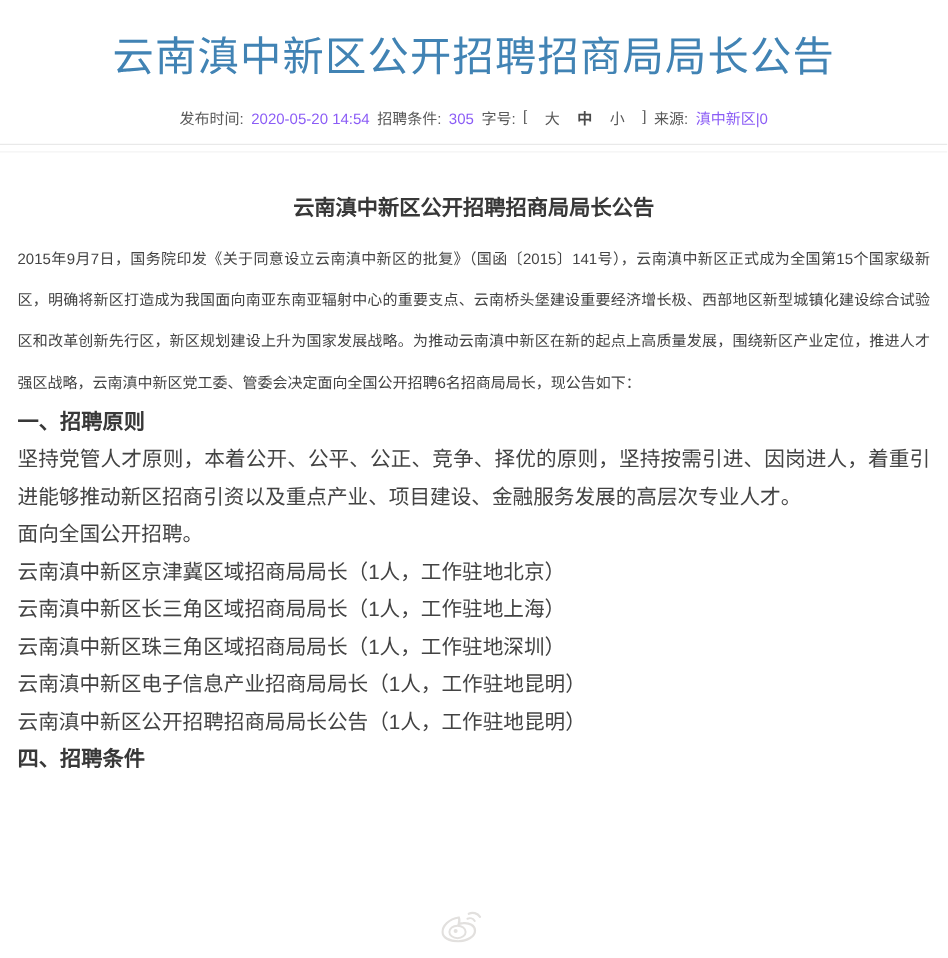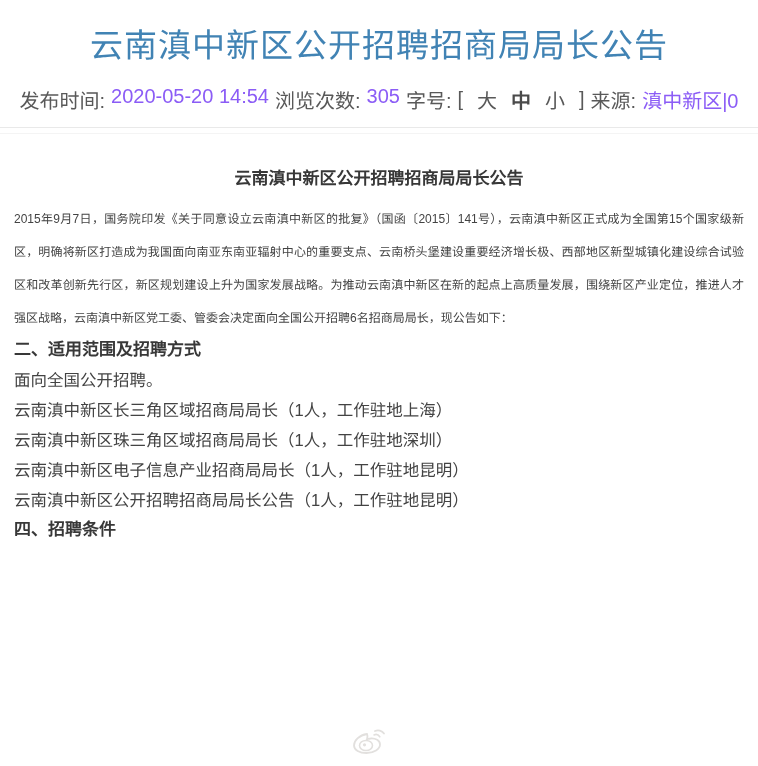--- a/index.html
+++ b/index.html
@@ -23,25 +23,25 @@
   .page-title {
     margin: 0;
     font-size: 33px;
     font-weight: 500;
     letter-spacing: 1px;
     color: #4183b4;
     line-height: 1.45;
   }
   .meta-bar {
     margin-top: 15px;
-    font-size: 20px;
+    font-size: 12px;
     color: #595959;
     display: flex;
     justify-content: center;
-    align-items: flex-start;
+    align-items: flex-end;
     gap: 6px;
     white-space: nowrap;
   }
   .meta-bar .label { color: #595959; }
   .meta-bar .value { color: #8b5cf6; }
   .size-switch { display: inline-flex; align-items: center; gap: 14px; }
   .size-link { cursor: pointer; color: #595959; text-decoration: none; }
   .size-link.active { font-weight: bold; color: #4a4a4a; }
   .bracket { color: #595959; }
   .header-divider {
@@ -101,21 +101,21 @@
 </style>
 </head>
 <body>
 
 <header class="page-header">
   <h1 class="page-title">云南滇中新区公开招聘招商局局长公告</h1>
 
   <div class="meta-bar">
     <span class="label">发布时间:</span>
     <span class="value">2020-05-20 14:54</span>
-    <span class="label">浏览次数:</span>
+    <span class="label">招聘条件:</span>
     <span class="value">305</span>
     <span class="label">字号:</span>
     <span class="size-switch">
       <span class="bracket">[</span>
       <a class="size-link">大</a>
       <a class="size-link active">中</a>
       <a class="size-link">小</a>
       <span class="bracket">]</span>
     </span>
     <span class="label">来源:</span>
@@ -123,27 +123,31 @@
   </div>
 
   <div class="header-divider"></div>
 </header>
 
 <main class="article">
   <h2 class="article-heading">云南滇中新区公开招聘招商局局长公告</h2>
 
   <p>2015年9月7日，国务院印发《关于同意设立云南滇中新区的批复》（国函〔2015〕141号），云南滇中新区正式成为全国第15个国家级新区，明确将新区打造成为我国面向南亚东南亚辐射中心的重要支点、云南桥头堡建设重要经济增长极、西部地区新型城镇化建设综合试验区和改革创新先行区，新区规划建设上升为国家发展战略。为推动云南滇中新区在新的起点上高质量发展，围绕新区产业定位，推进人才强区战略，云南滇中新区党工委、管委会决定面向全国公开招聘6名招商局局长，现公告如下：</p>
 
+  <section class="section">
+    <h3 class="section-heading">一、招聘原则</h3>
+    <p>坚持党管人才原则，本着公开、公平、公正、竞争、择优的原则，坚持按需引进、因岗进人，着重引进能够推动新区招商引资以及重点产业、项目建设、金融服务发展的高层次专业人才。</p>
+  </section>
 
   <section class="section">
-    <h3 class="section-heading">二、适用范围及招聘方式</h3>
     <p>面向全国公开招聘。</p>
   </section>
 
   <section class="section positions">
+    <p>云南滇中新区京津冀区域招商局局长（1人，工作驻地北京）</p>
     <p>云南滇中新区长三角区域招商局局长（1人，工作驻地上海）</p>
     <p>云南滇中新区珠三角区域招商局局长（1人，工作驻地深圳）</p>
     <p>云南滇中新区电子信息产业招商局局长（1人，工作驻地昆明）</p>
     <p>云南滇中新区公开招聘招商局局长公告（1人，工作驻地昆明）</p>
   </section>
 
   <section class="section">
     <h3 class="section-heading">四、招聘条件</h3>
 
   </section>

